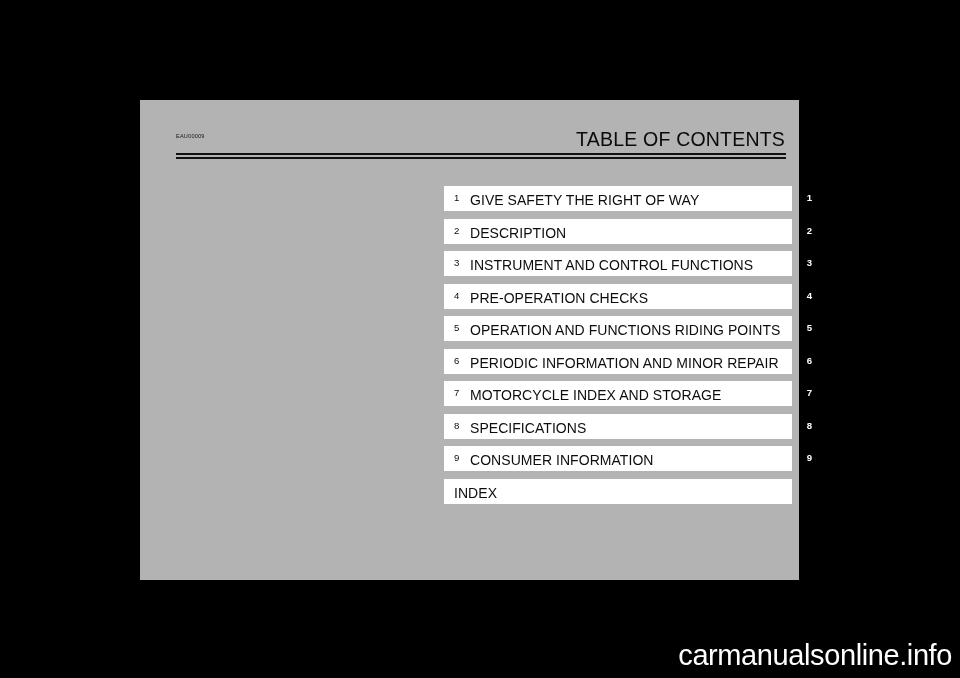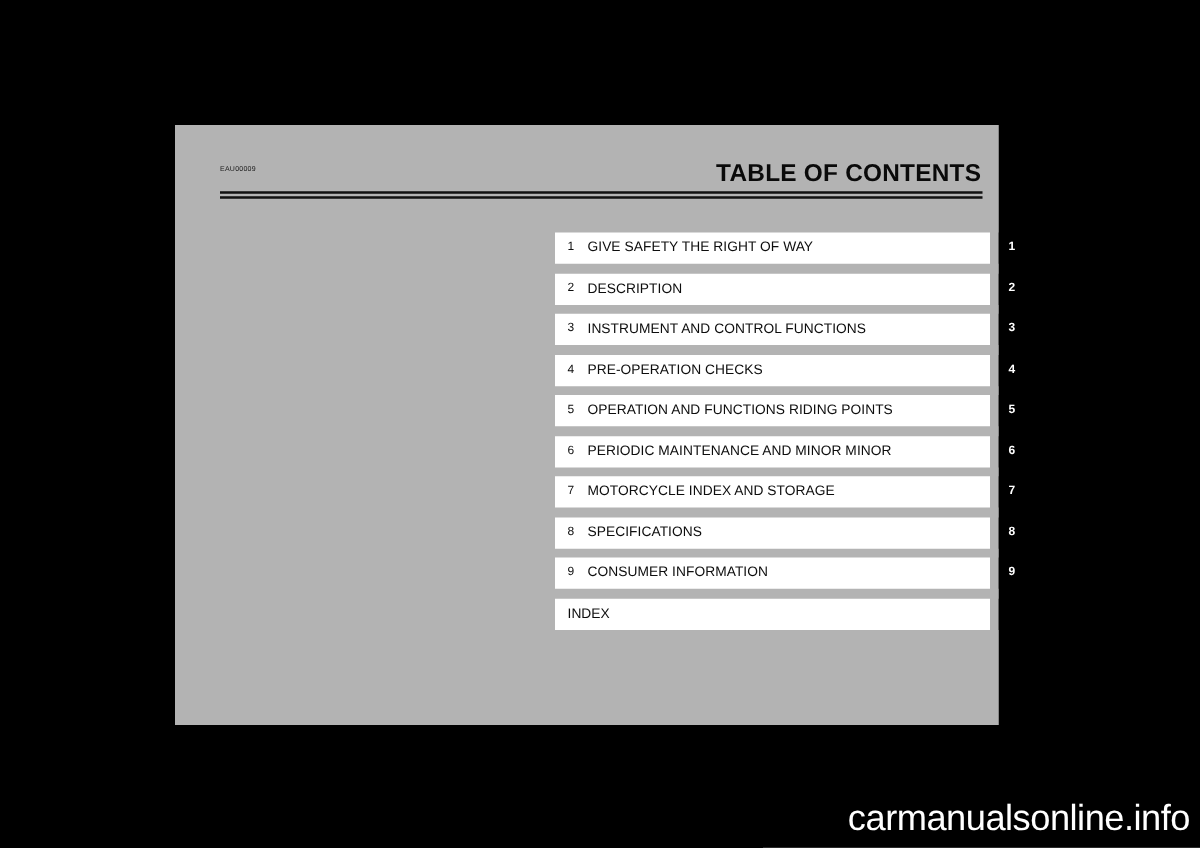--- a/index.html
+++ b/index.html
@@ -42,21 +42,21 @@
     letter-spacing: 0.2px;
     color: #1a1a1a;
     font-family: "Liberation Sans", sans-serif;
     white-space: nowrap;
   }
   #page-title {
     position: absolute;
     right: 1px;
     top: 12px;
     font-size: 19.5px;
-    font-weight: bold;
+    font-weight: normal;
     color: #0a0a0a;
     letter-spacing: 0.2px;
     white-space: nowrap;
     font-family: "Liberation Sans", sans-serif;
   }
   #rule-thick {
     position: absolute;
     left: 0px;
     top: 37px;
     width: 610px;
@@ -98,21 +98,21 @@
     left: 10px;
     top: 6px;
     font-size: 9.6px;
     color: #0d0d0d;
     font-family: "Liberation Sans", sans-serif;
   }
   .toc-label {
     position: absolute;
     left: 26px;
     top: 6px;
-    font-size: 11px;
+    font-size: 14px;
     color: #0d0d0d;
     letter-spacing: 0.05px;
     white-space: nowrap;
     font-family: "Liberation Sans", sans-serif;
   }
   .toc-label.no-num {
     left: 10px;
   }
   .toc-tab {
     position: absolute;
@@ -218,21 +218,21 @@
         <span class="toc-label">OPERATION AND FUNCTIONS RIDING POINTS</span>
       </div>
       <div class="toc-tab">
         <span class="toc-tab-num">5</span>
       </div>
     </div>
 
     <div class="toc-row">
       <div class="toc-box">
         <span class="toc-num">6</span>
-        <span class="toc-label">PERIODIC MAINTENANCE AND MINOR MINOR</span>
+        <span class="toc-label">PERIODIC INFORMATION AND MINOR REPAIR</span>
       </div>
       <div class="toc-tab">
         <span class="toc-tab-num">6</span>
       </div>
     </div>
 
     <div class="toc-row">
       <div class="toc-box">
         <span class="toc-num">7</span>
         <span class="toc-label">MOTORCYCLE INDEX AND STORAGE</span>

